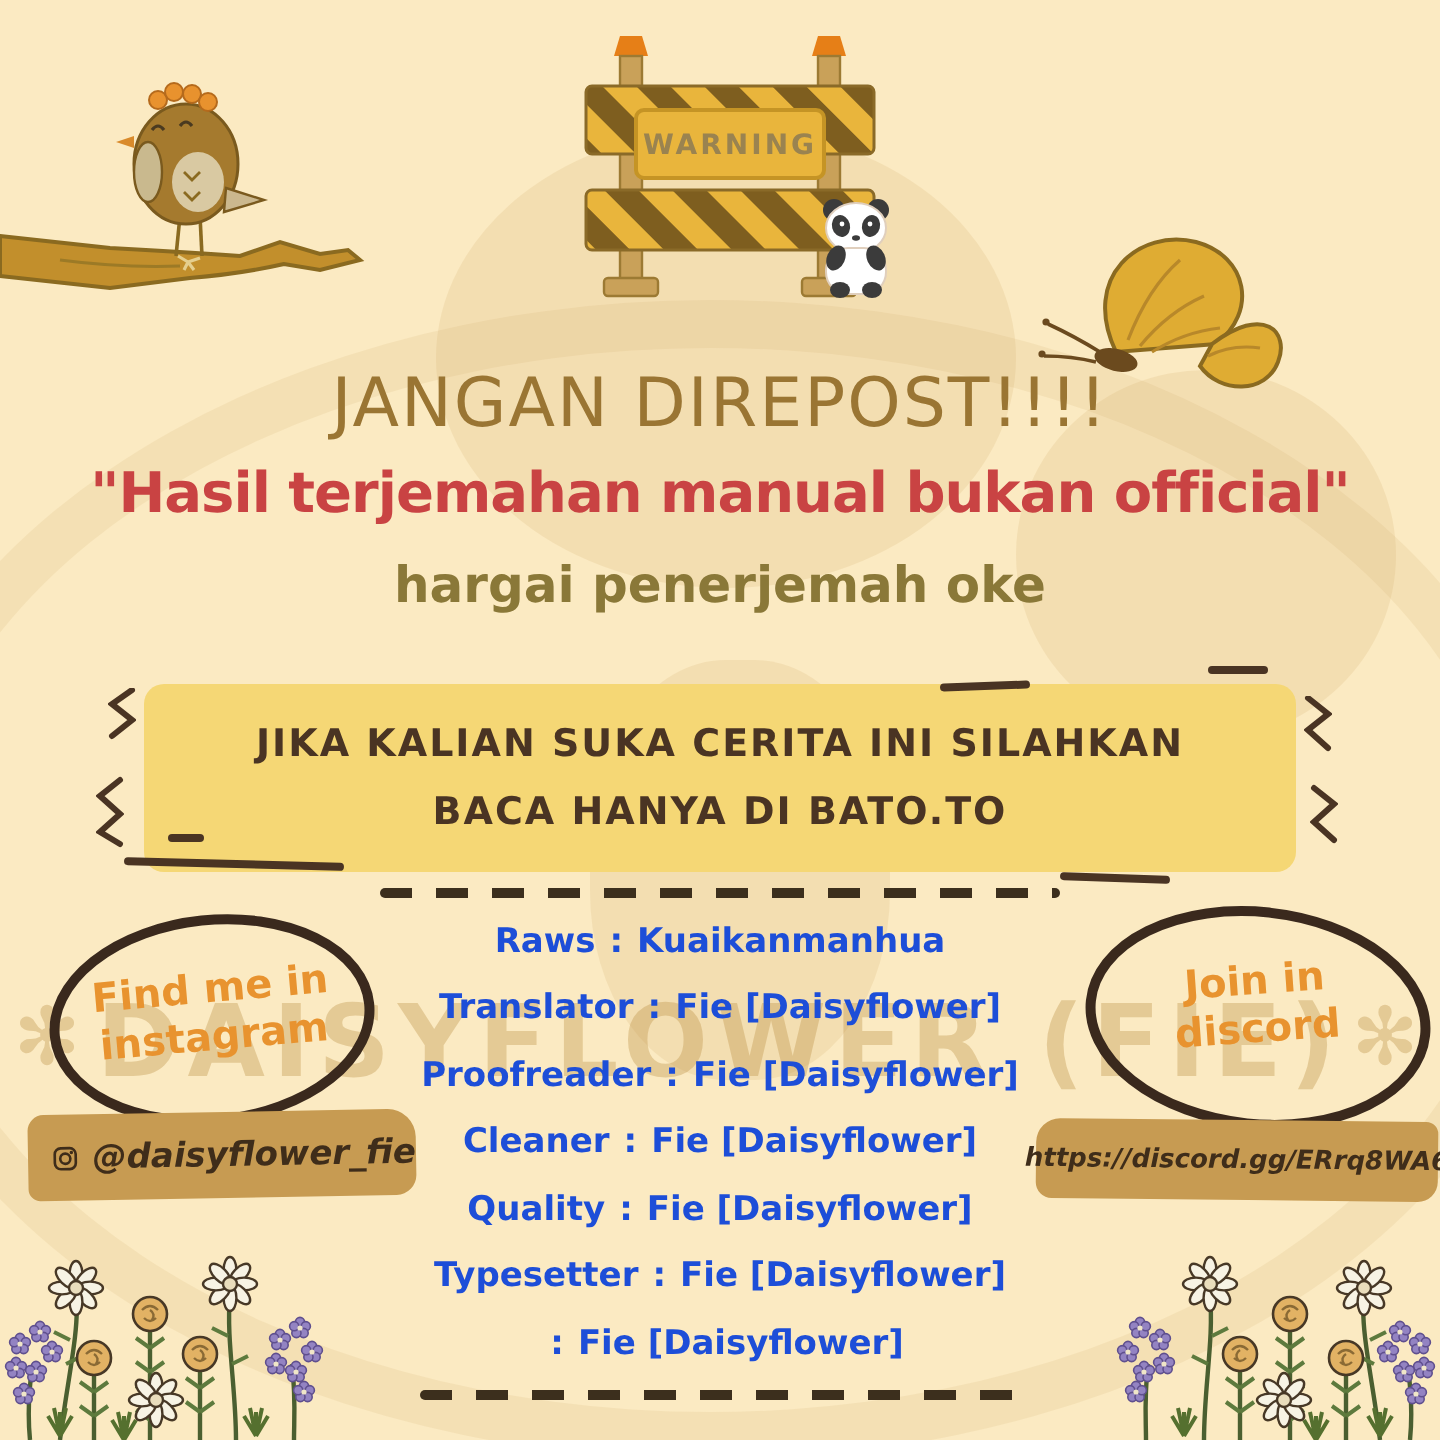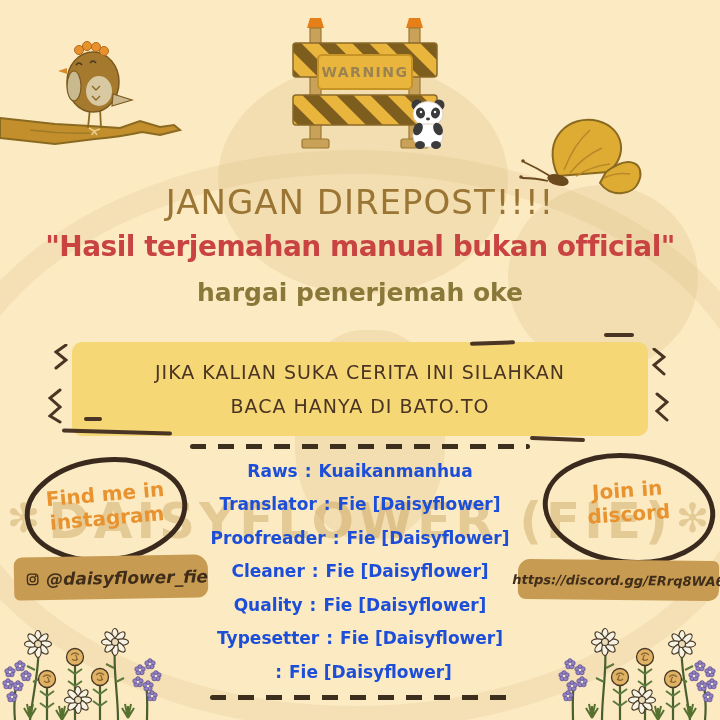--- a/index.html
+++ b/index.html
@@ -23,21 +23,21 @@
          font-size:34px;font-weight:400;letter-spacing:1px;color:#9A7533;}
   .subtitle{position:absolute;left:0;right:0;top:230px;text-align:center;z-index:2;
             font-size:28px;font-weight:700;letter-spacing:-.5px;color:#C94343;}
   .tagline{position:absolute;left:0;right:0;top:278px;text-align:center;z-index:2;
            font-size:25px;font-weight:700;color:#8A7838;}
 
   
   .banner{position:absolute;left:72px;top:342px;width:576px;height:94px;background:#F5D775;
           border-radius:10px;z-index:2;display:flex;flex-direction:column;justify-content:center;
           align-items:center;gap:12px;}
-  .banner .bline{font-size:19px;letter-spacing:1px;color:#4A3423;font-weight:400;}
+  .banner .bline{font-size:19px;letter-spacing:1px;color:#4A3423;font-weight:700;}
   .doodle{position:absolute;z-index:3;}
   .dash{position:absolute;background:#4a3423;height:4px;border-radius:2px;z-index:3;}
 
   
   .credits{position:absolute;left:0;right:0;top:444px;z-index:2;display:flex;
            flex-direction:column;align-items:center;}
   .dashline{height:5px;border-radius:3px;
             background:repeating-linear-gradient(90deg,#3C2F1D 0 16px,transparent 16px 28px);}
   .dashline.top{width:340px;margin-bottom:5px;}
   .dashline.bot{width:300px;margin-top:6px;}

